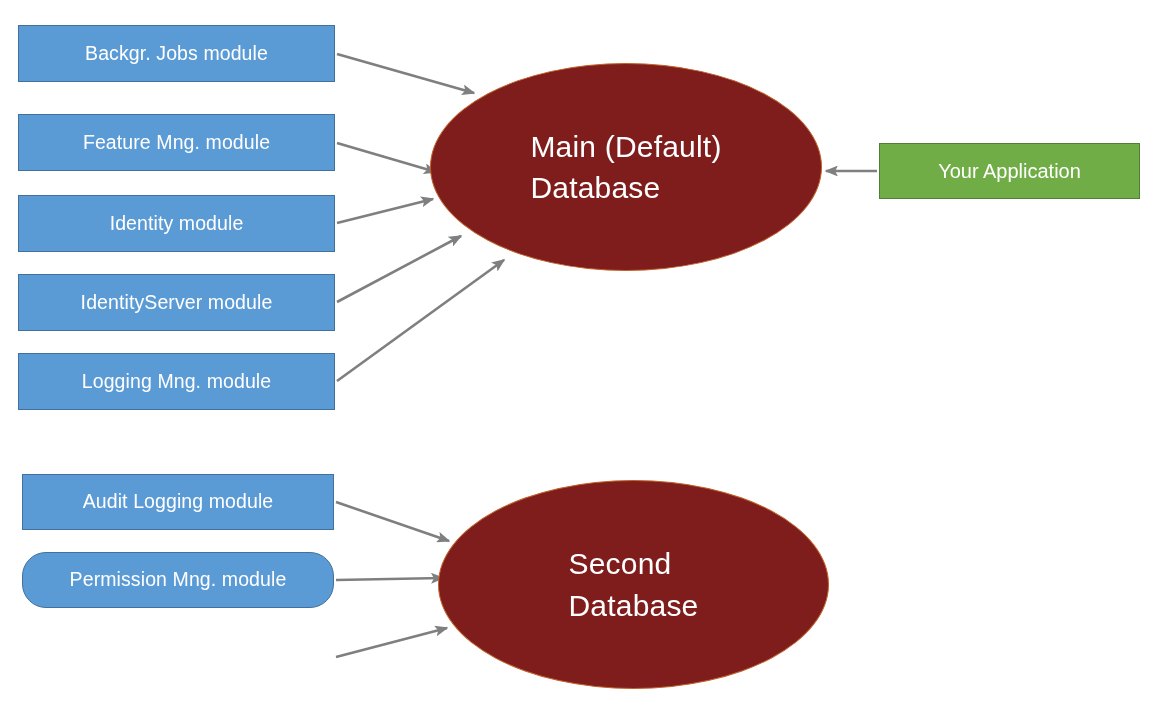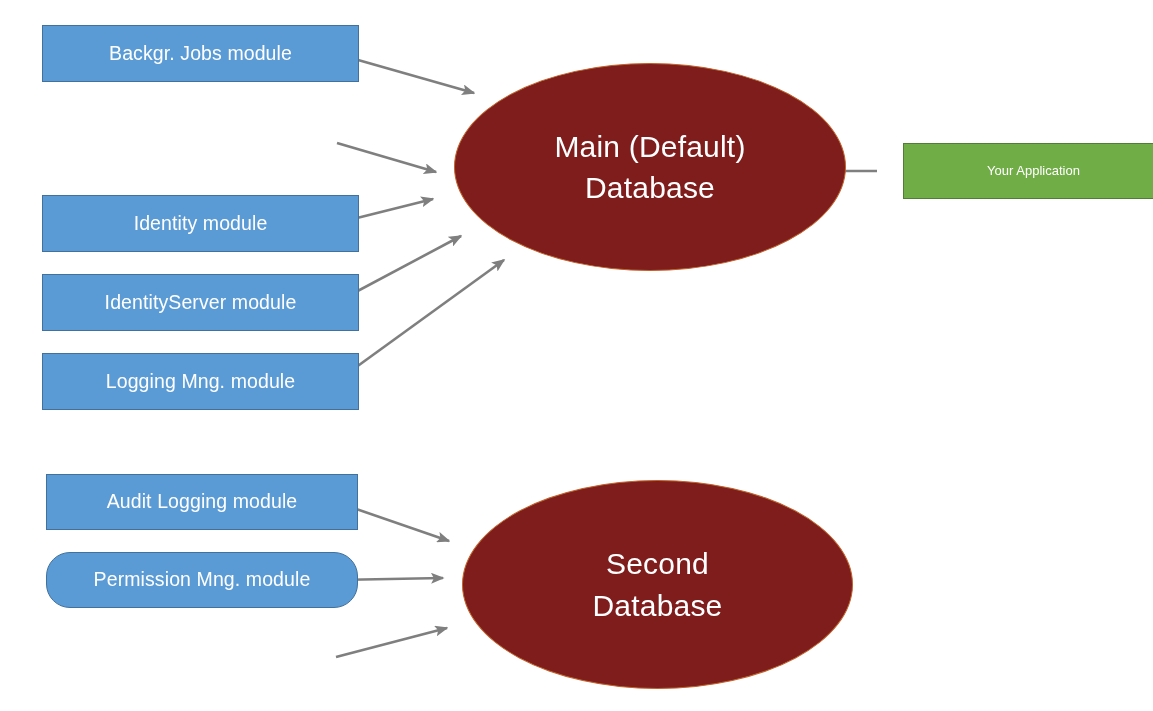--- a/index.html
+++ b/index.html
@@ -23,36 +23,34 @@
     top: 0;
     width: 1153px;
     height: 711px;
     pointer-events: none;
   }
   .node {
     position: absolute;
     display: flex;
     align-items: center;
     justify-content: center;
-    text-align: center;
     color: #ffffff;
     box-sizing: border-box;
     line-height: 1.22;
-    margin-left: 24px;
   }
   .module-box {
     background: #5B9BD5;
     border: 1.6px solid #41719C;
     font-size: 19.5px;
     letter-spacing: 0.1px;
   }
   .app-box {
     background: #70AD47;
     border: 1.6px solid #507E32;
-    font-size: 13px;
+    font-size: 20px;
   }
   .db-ellipse {
     background: #7f1d1d;
     border: 1.6px solid #C0622A;
     border-radius: 50%;
     font-size: 30px;
     letter-spacing: 0.2px;
   }
   .db-ellipse .db-label {
     white-space: pre-line;
@@ -79,20 +77,23 @@
         <line x1="336" y1="502" x2="449" y2="541"></line>
         <line x1="336" y1="580" x2="443" y2="578"></line>
         <line x1="336" y1="657" x2="447" y2="628"></line>
         <line x1="877" y1="171" x2="826" y2="171"></line>
       </g>
   </svg>
 
   <div class="node module-box" style="left: 18px; top: 25px; width: 317px; height: 57px;">
     <span>Backgr. Jobs module</span>
   </div>
+  <div class="node module-box" style="left: 18px; top: 114px; width: 317px; height: 57px;">
+    <span>Feature Mng. module</span>
+  </div>
   <div class="node module-box" style="left: 18px; top: 274px; width: 317px; height: 57px;">
     <span>IdentityServer module</span>
   </div>
   <div class="node module-box" style="left: 18px; top: 195px; width: 317px; height: 57px;">
     <span>Identity module</span>
   </div>
   <div class="node module-box" style="left: 18px; top: 353px; width: 317px; height: 57px;">
     <span>Logging Mng. module</span>
   </div>
 

